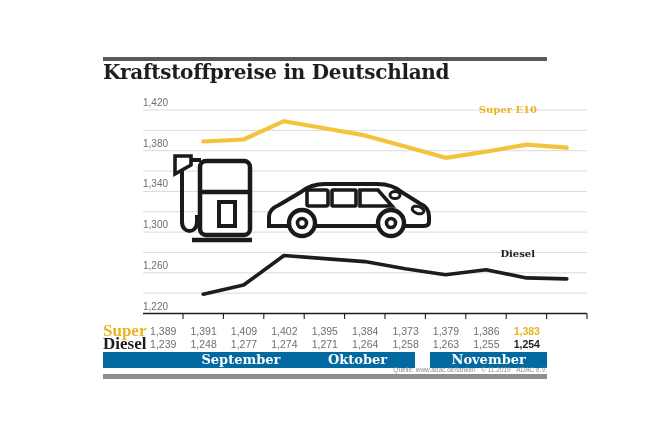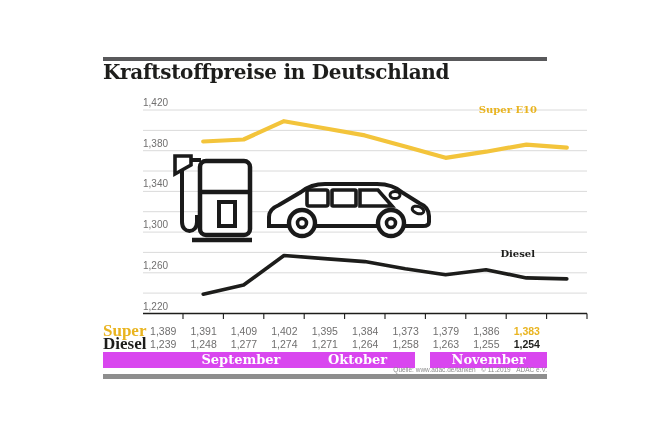--- a/index.html
+++ b/index.html
@@ -26,21 +26,21 @@
   .grid-row .lab{text-align:left;font-family:Liberation Serif, serif;font-weight:bold;
                  font-size:17px;line-height:12px;}
   #dates{top:312px;}
   #row-super{top:325px;}
   #row-diesel{top:338px;}
   .lab-super{color:#E9B420;}
   .lab-diesel{color:#1D1D1B;}
   .emph-dark{color:#1D1D1B;font-weight:bold;}
   .emph-gold{color:#E9B420;font-weight:bold;}
   .months{position:absolute;left:0;top:352px;width:444px;display:flex;justify-content:space-between;}
-  .mseg{height:16px;background:#d946ef;color:#ffffff;text-align:center;
+  .mseg{height:16px;background:#0369a1;color:#ffffff;text-align:center;
         font-family:"DejaVu Serif",serif;font-weight:bold;font-size:13px;line-height:16px;}
   .mseg:nth-child(1){width:80px;}
   .mseg:nth-child(2){width:119px;}
   .mseg:nth-child(3){width:117px;}
   .mseg:nth-child(4){width:118px;margin-left:15px;}
   .source{position:absolute;right:0;top:366px;font-size:6.5px;color:#8C8C8C;white-space:nowrap;}
   .bottombar{position:absolute;left:0;top:374px;width:444px;height:5px;background:#8E8E8E;}
 </style>
 </head>
 <body>

